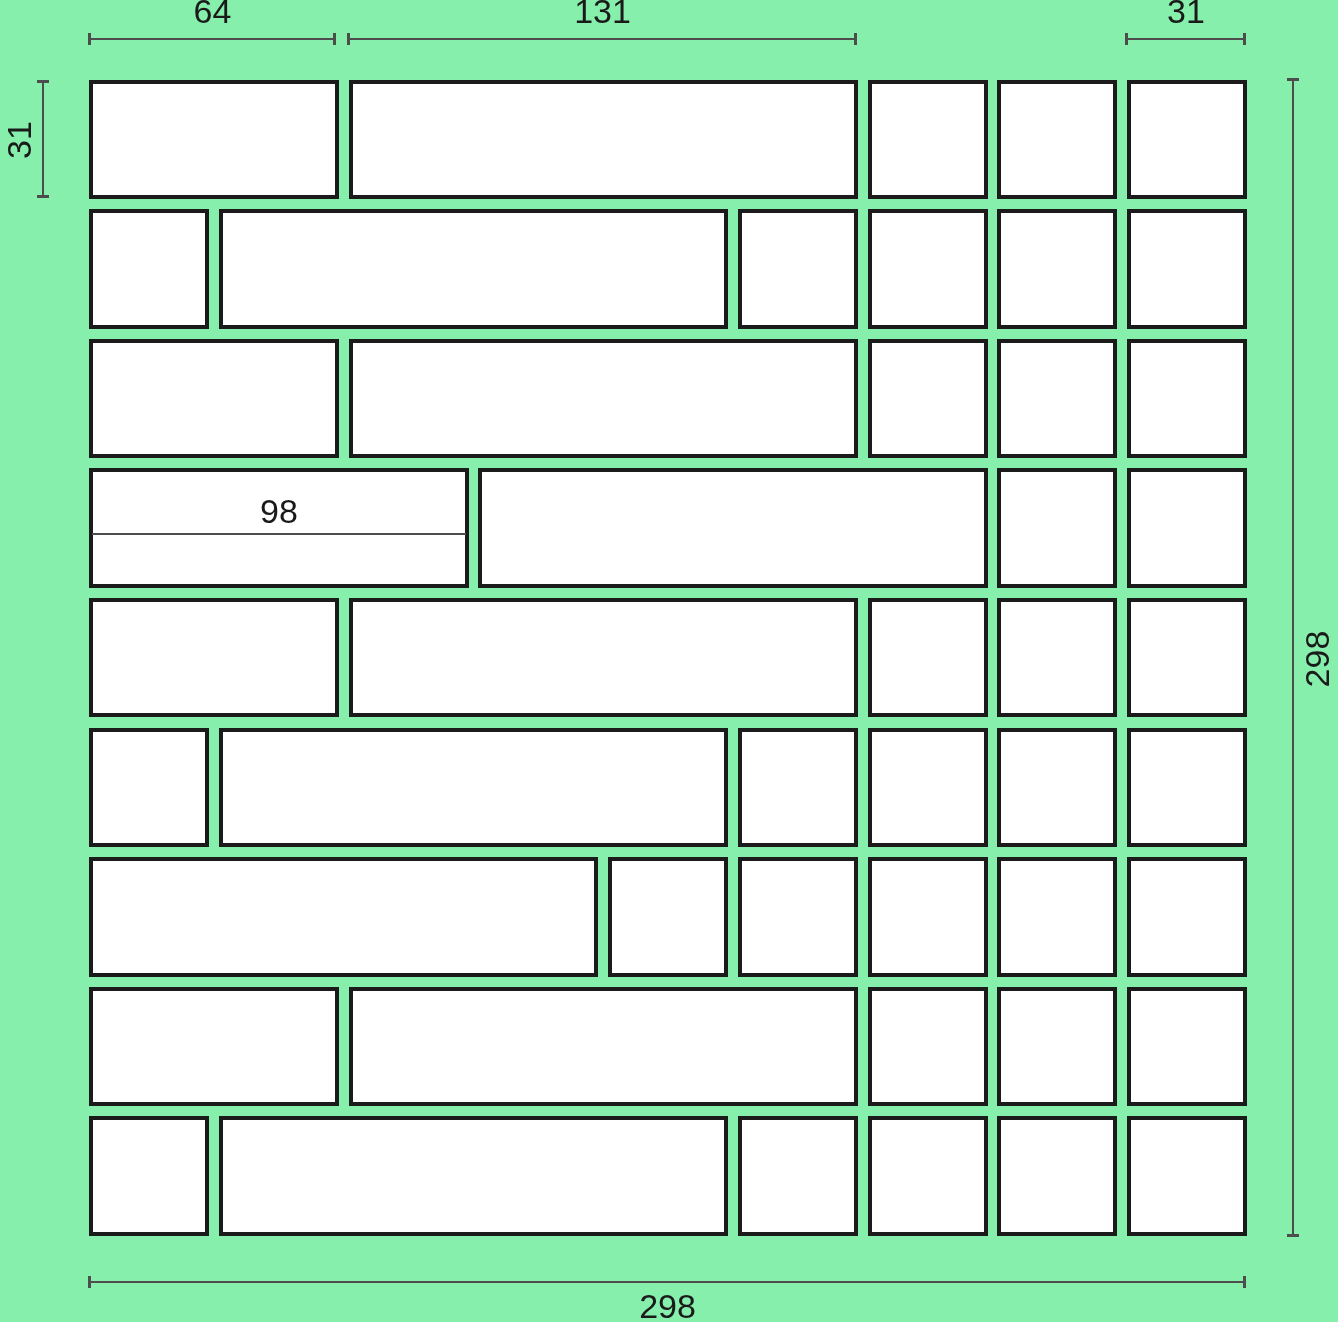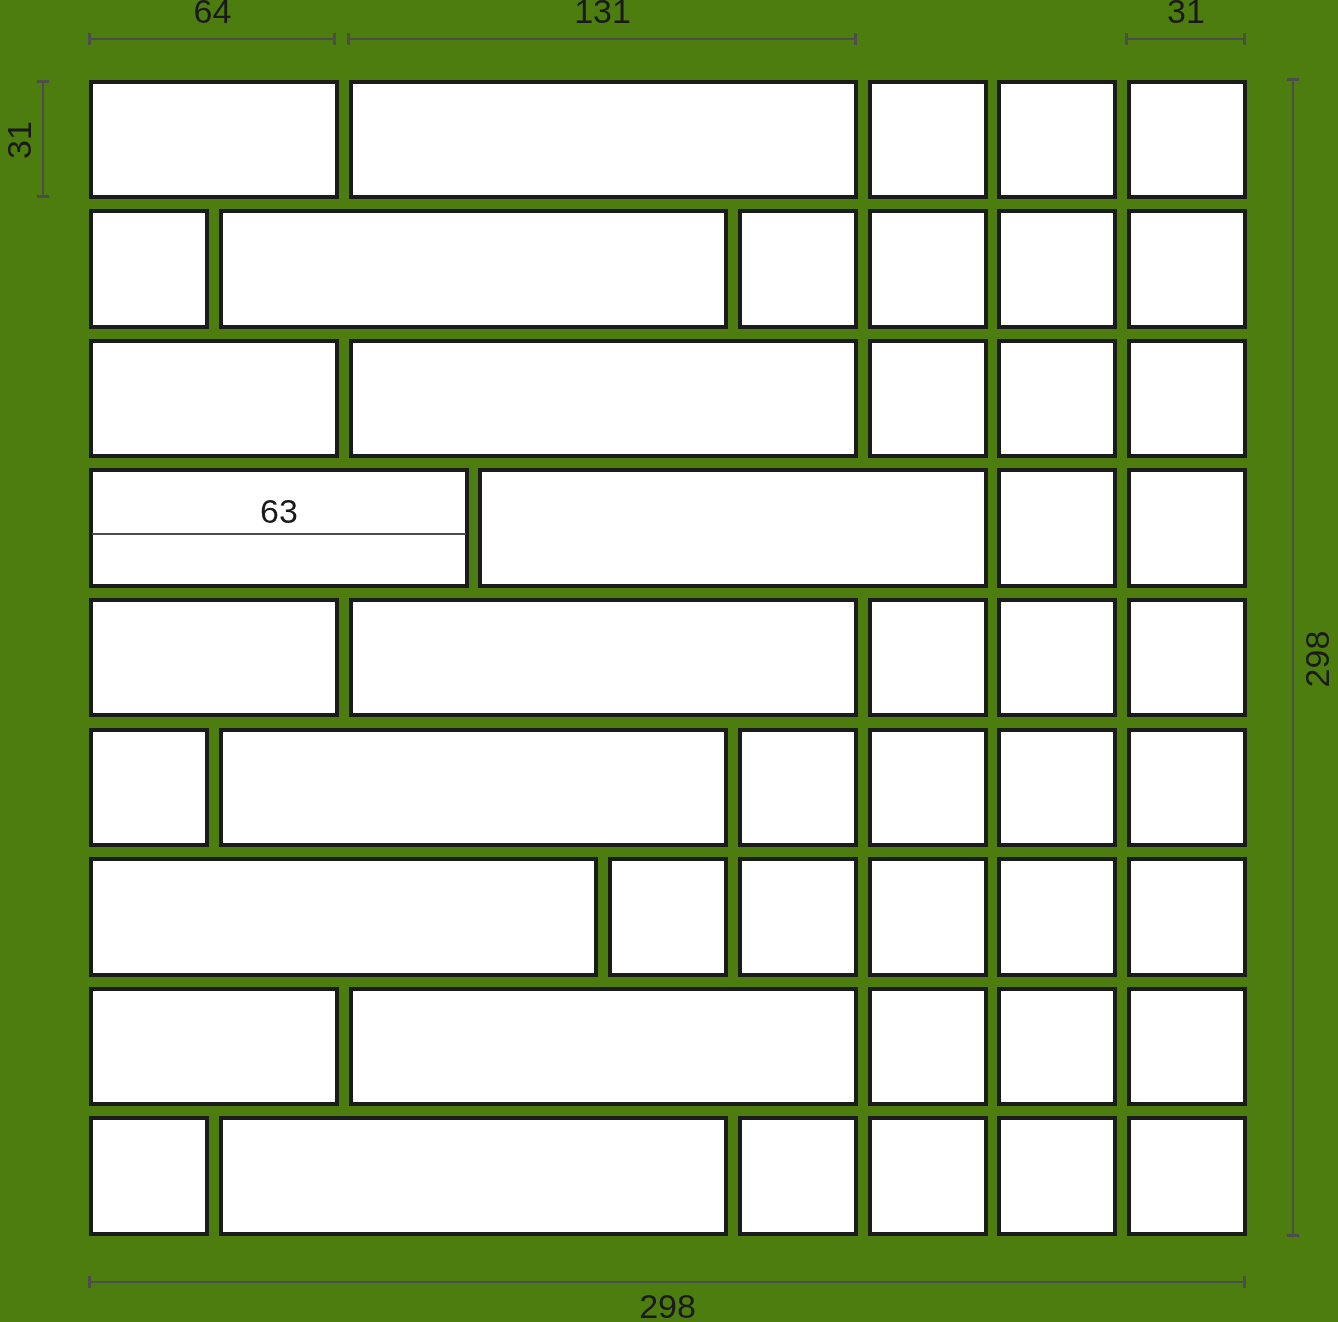--- a/index.html
+++ b/index.html
@@ -1,20 +1,20 @@
 <!DOCTYPE html>
 <html><head>
 <meta charset="utf-8">
 <style>
   html, body { margin: 0; padding: 0; background: #ffffff; }
   #stage {
     position: relative;
     width: 1338px;
     height: 1322px;
-    background: #4d7c0f;
+    background: #86efac;
     overflow: hidden;
     font-family: "Liberation Sans", sans-serif;
     text-decoration: underline;
   }
   .tile {
     position: absolute;
     box-sizing: border-box;
     border: 4px solid #1b1b1b;
     background: #ffffff;
   }
@@ -123,17 +123,17 @@
   </div>
 
   <div>
     <span class="dlabel" style="left:90px; top:1288px; width:1155px;">298</span>
     <div class="dline" style="left:90px; top:1281px; width:1155px; height:2px;"></div>
     <div class="dtick" style="left:88px; top:1276px; width:3px; height:12px;"></div>
     <div class="dtick" style="left:1243px; top:1276px; width:3px; height:12px;"></div>
   </div>
 
   <div>
-    <span class="dlabel" style="left:89px; top:493px; width:380px;">63</span>
+    <span class="dlabel" style="left:89px; top:493px; width:380px;">98</span>
     <div class="innerline" style="left:92px; top:533px; width:374px; height:2px;"></div>
   </div>
 
 </div>
 
 </body></html>

